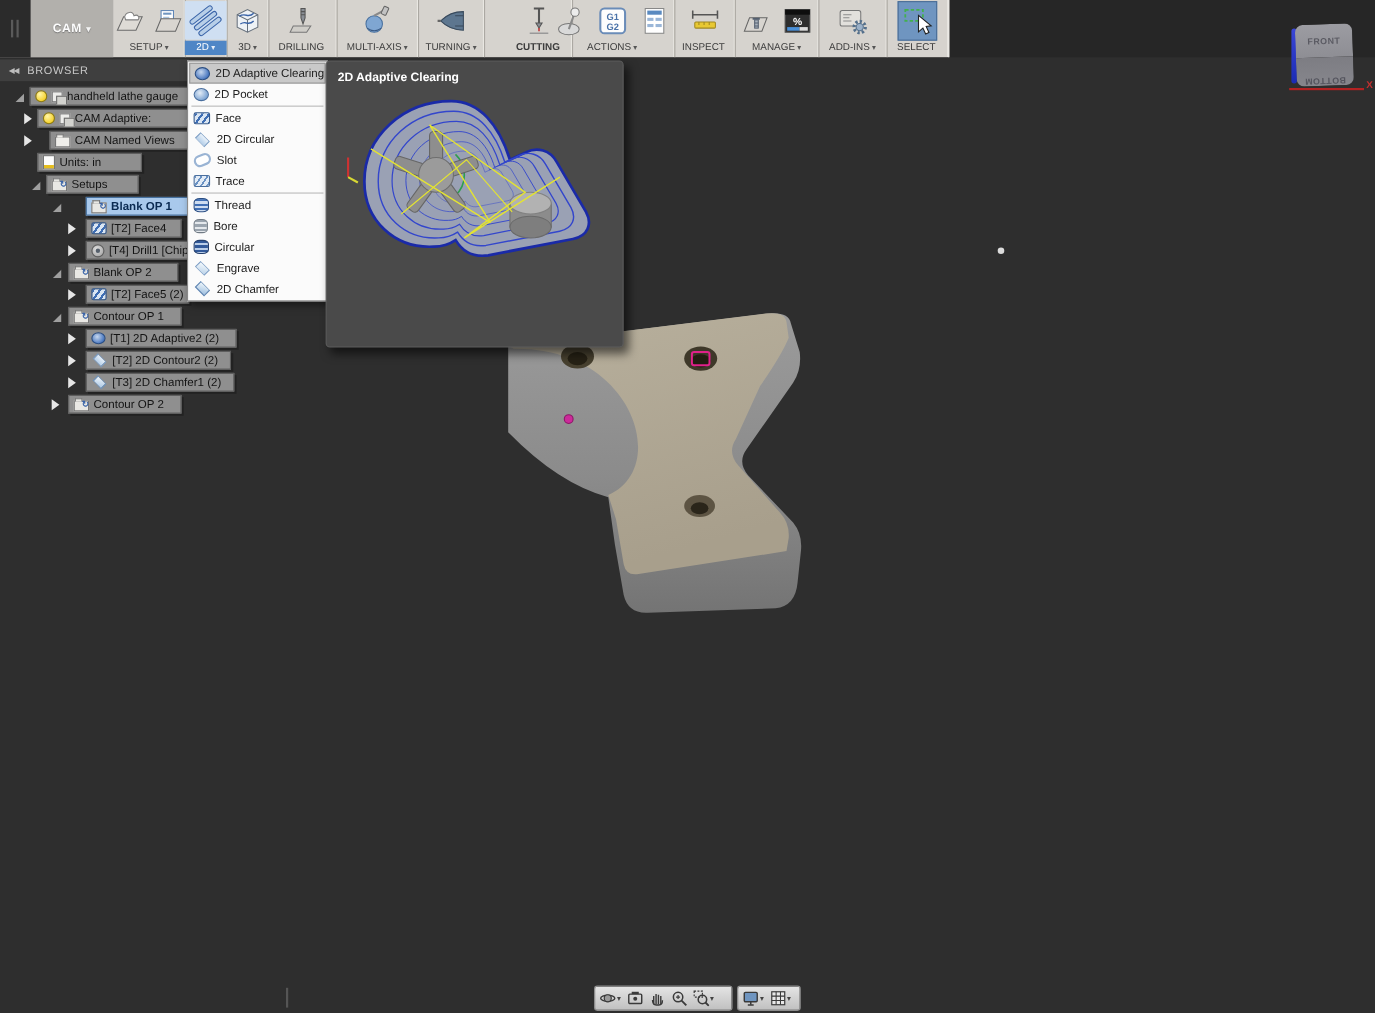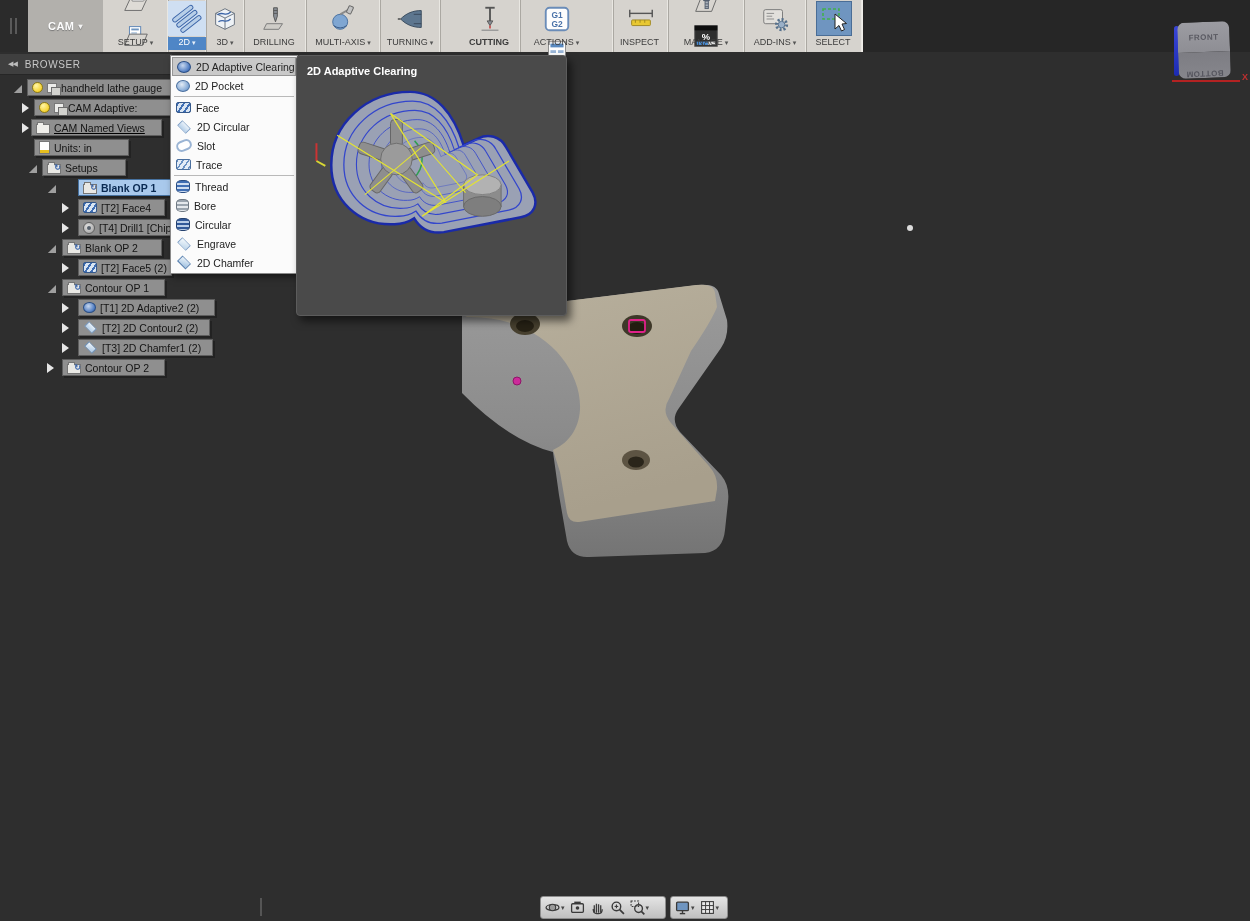--- a/index.html
+++ b/index.html
@@ -10,21 +10,21 @@
   
   #ribbon-strip{left:0;top:0;width:1250px;height:52px;background:#262626;}
   #ribbon{left:0;top:0;width:862px;height:52px;background:#d6d3ce;border-right:1px solid #efede9;}
   #grip{left:0;top:0;width:28px;height:52px;background:#2b2b2b;}
   #grip i{position:absolute;top:18px;width:2px;height:16px;background:#5a5a5a;}
   #grip i.g1{left:10px}#grip i.g2{left:15px}
   #ws{left:28px;top:0;width:75px;height:52px;background:#b2b0ac;display:flex;align-items:center;justify-content:center;
       color:#fdfdfd;font-size:11px;font-weight:bold;letter-spacing:.5px;cursor:pointer;text-shadow:0 1px 1px #777;}
   #ws .caret{margin-left:4px;font-size:8px;color:#f4f4f4}
   .rsec{position:absolute;top:0;height:52px;border-right:1px solid #aba8a2;box-shadow:inset -1px 0 0 #e9e7e2;}
-  .ricons{position:absolute;left:0;right:0;top:1px;height:35px;display:flex;align-items:center;justify-content:center;gap:4px;flex-direction:column;}
+  .ricons{position:absolute;left:0;right:0;top:1px;height:35px;display:flex;align-items:center;justify-content:center;gap:4px;}
   .rbtn{display:inline-flex;align-items:center;justify-content:center;width:34px;height:34px;cursor:pointer;}
   .rlabel{position:absolute;left:0;right:0;bottom:2px;height:13px;font-size:9px;color:#3c3c3c;text-align:center;
       cursor:pointer;white-space:nowrap;}
   .rlabel .caret{font-size:7px;margin-left:2px;color:#555}
   .rsec.open .ricons{background:#cfdff2;}
   .rsec.open .rlabel{background:#4f86c6;color:#fff;}
   .rsec.open .rlabel .caret{color:#e8f0fa}
   .selcell{background:#6f95c0;border:1px solid #4a6d96;}
 
   
@@ -365,21 +365,21 @@
   <div class="trow" style="left:0;top:98px;">
     <span class="tc" style="left:22px;"></span>
     <span class="tbox" style="left:34px;width:134px;">
       <span class="tic bulb"></span>
       <span class="tic component"></span>
       <span class="tlab">CAM Adaptive:</span>
     </span>
   </div>
   <div class="trow" style="left:0;top:118px;">
     <span class="tc" style="left:22px;"></span>
-    <span class="tbox" style="left:31px;width:121px;text-decoration:underline;">
+    <span class="tbox" style="left:45px;width:121px;">
       <span class="tic folder"></span>
       <span class="tlab">CAM Named Views</span>
     </span>
   </div>
   <div class="trow" style="left:0;top:138px;">
     <span class="tbox" style="left:34px;width:85px;">
       <span class="tic doc"></span>
       <span class="tlab">Units: in</span>
     </span>
   </div>

